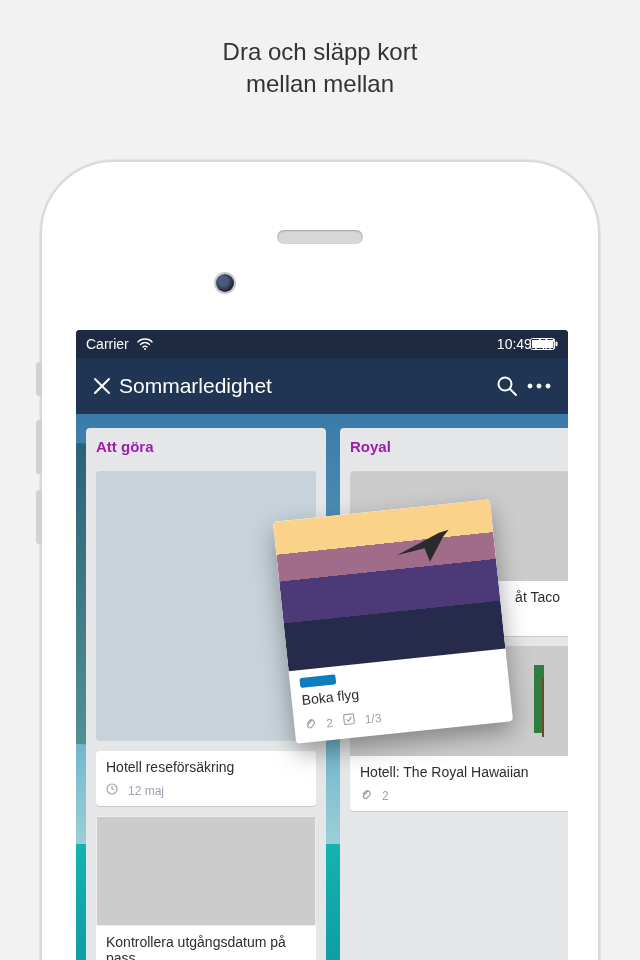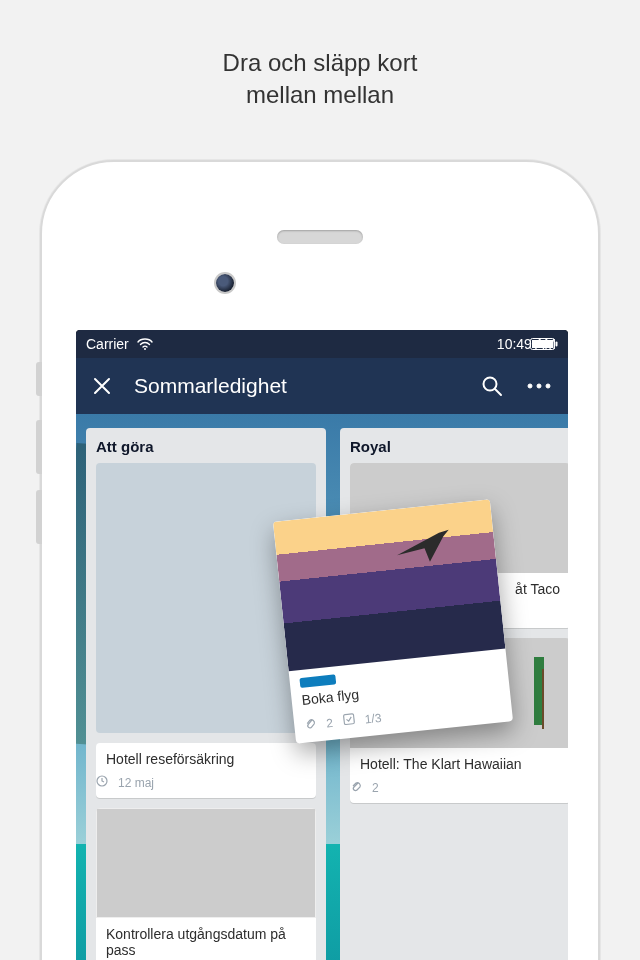--- a/index.html
+++ b/index.html
@@ -6,21 +6,21 @@
   body {
     width: 640px;
     height: 960px;
     background: #f2f2f2;
     font-family: -apple-system, "Helvetica Neue", Arial, sans-serif;
     overflow: hidden;
     position: relative;
   }
   .hero-text {
     text-align: center;
-    padding-top: 47px;
+    padding-top: 36px;
     font-size: 24px;
     color: #333;
     line-height: 1.35;
   }
   
   .phone {
     position: absolute;
     top: 160px;
     left: 50%;
     transform: translateX(-50%);
@@ -76,21 +76,21 @@
   .sb-time { position:absolute; left:0; right:12px; text-align:right; font-weight:400;}
   .wifi svg, .battery svg { display:block; }
 
   
   .navbar {
     height: 56px;
     background: #203454;
     display: flex; align-items: center;
     color: #fff;
     padding: 0 14px;
-    gap: 20px;
+    gap: 5px;
   }
   .navbar .title { font-size: 21px; font-weight: 400; flex:1; }
   .ico { width:24px; height:24px; display:flex; align-items:center; justify-content:center; }
   .ico svg { stroke:#fff; fill:none; }
 
   
   .board {
     position: relative;
     height: calc(100% - 28px - 56px);
     background: linear-gradient(#3a7aa8, #6fb4cc 45%, #b7e2e0 70%, #0b8aa0 100%);
@@ -110,34 +110,34 @@
     position:absolute; top:14px; left:10px; right:-200px;
     display:flex; gap:14px;
   }
   .list {
     width: 240px;
     background: #e4e6e8;
     border-radius: 4px;
     padding: 10px 10px 14px;
     flex-shrink:0;
   }
-  .list-title { font-size:15px; font-weight:700; color:#0f172a; margin-bottom:8px; }
+  .list-title { font-size:15px; font-weight:700; color:#a21caf; margin-bottom:16px; }
 
   .card {
     background:#fff; border-radius:4px;
     margin-bottom:10px;
     box-shadow: 0 1px 0 rgba(0,0,0,.12);
     overflow:hidden;
     font-size:14px; color:#2d2d2d;
   }
   .card .ph {
     height:110px; background:#ccc;
   }
   .card .body { padding:8px 10px 8px; }
-  .card .meta { display:flex; gap:10px; align-items:center; font-size:12px; color:#9aa4ae; padding:0 0 8px;}
+  .card .meta { display:flex; gap:10px; align-items:center; font-size:12px; color:#9aa4ae; padding:0 10px 8px;}
   .meta svg { stroke:#9aa4ae; fill:none; }
   .gap-card {
     height:270px; background:#c7d2da; border-radius:4px; margin-bottom:10px;
   }
 
   
   .drag {
     position:absolute;
     top:96px; left:208px;
     width:218px;
@@ -286,21 +286,21 @@
                 <svg width="12" height="12" viewBox="0 0 12 12">
                     <path d="M8 3 L4 7 a2 2 0 0 0 3 3 L10 7 a3 3 0 0 0 -4 -4 L3 6" stroke-width="1.2"></path>
                   </svg>
               </span>
               <span>2</span>
             </div>
           </div>
 
           <div class="card">
             <div class="ph ph-hotel"></div>
-            <div class="body">Hotell: The Klart Hawaiian</div>
+            <div class="body">Hotell: The Royal Hawaiian</div>
             <div class="meta">
               <span>
                 <svg width="12" height="12" viewBox="0 0 12 12">
                     <path d="M8 3 L4 7 a2 2 0 0 0 3 3 L10 7 a3 3 0 0 0 -4 -4 L3 6" stroke-width="1.2"></path>
                   </svg>
               </span>
               <span>2</span>
             </div>
           </div>
         </div>

